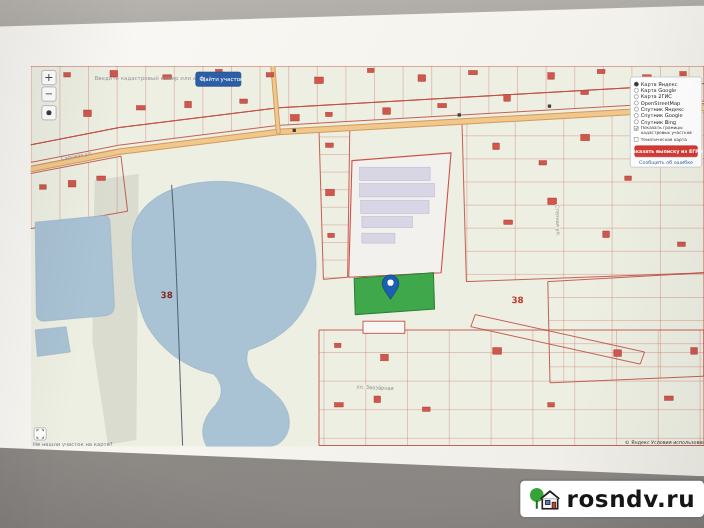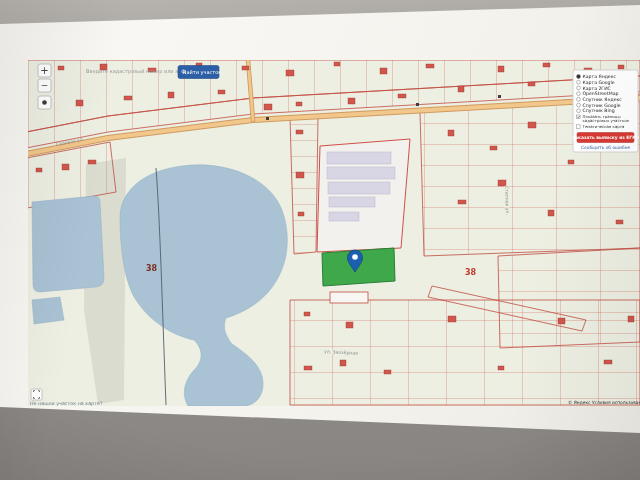--- a/index.html
+++ b/index.html
@@ -211,13 +211,24 @@
         </g>
         <text x="2" y="345" font-size="4.8" fill="#6e7d8c" style="font-family:'DejaVu Sans',sans-serif">Не нашли участок на карте?</text>
 
         <text x="540" y="343.5" font-size="4.4" fill="#333" style="font-family:'DejaVu Sans',sans-serif">© Яндекс Условия использования</text>
       </svg>
     </div>
   </div>
 
   <div class="shade"></div>
 
+  <div class="watermark">
+    <svg width="28" height="26" viewBox="0 0 28 26">
+      <circle cx="7" cy="9" r="6.3" fill="#36a336"></circle>
+      <line x1="7" y1="14" x2="7" y2="21.5" stroke="#1e6b1e" stroke-width="1.8"></line>
+      <rect x="12" y="12" width="14" height="9.5" fill="#ffffff" stroke="#222" stroke-width="1.5"></rect>
+      <path d="M10.5 12.5 L19 5.5 L27.5 12.5" fill="#ffffff" stroke="#222" stroke-width="1.7" stroke-linejoin="round"></path>
+      <rect x="14.8" y="14" width="4.2" height="3.6" fill="#4a7fd4" stroke="#222" stroke-width="0.8"></rect>
+      <rect x="21" y="15.6" width="3.2" height="5.6" fill="#d43c2e" stroke="#222" stroke-width="0.8"></rect>
+    </svg>
+    <span class="wm-text">rosndv.ru</span>
+  </div>
 </div>
 
 </body></html>

